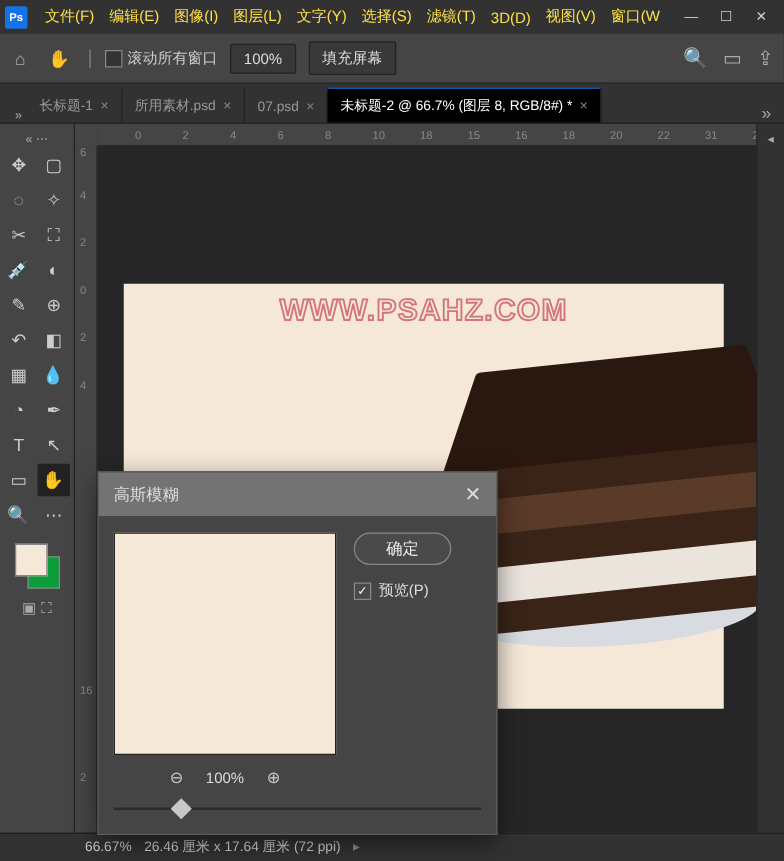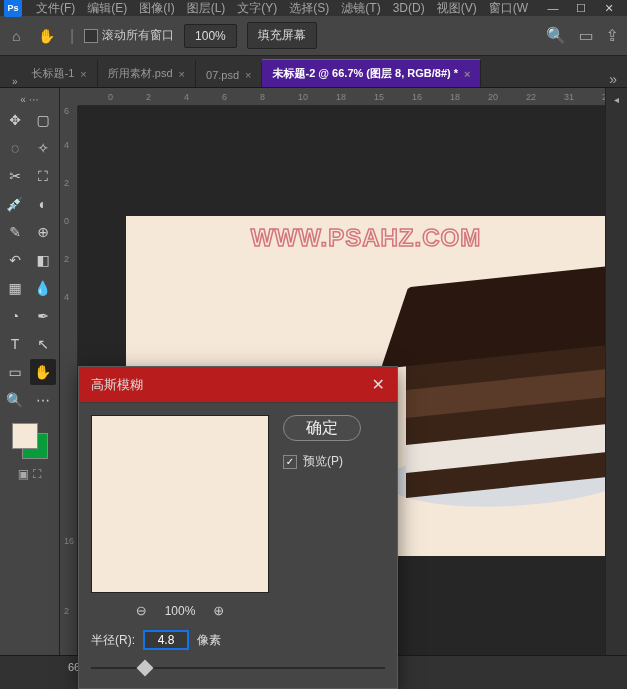--- a/index.html
+++ b/index.html
@@ -1,34 +1,34 @@
 <!DOCTYPE html>
 <html><head>
 <meta charset="utf-8">
 <style>
 * { margin: 0; padding: 0; box-sizing: border-box; font-family: "Microsoft YaHei", sans-serif; }
 body { background: #323232; width: 627px; height: 689px; overflow: hidden; position: relative; }
 
-.titlebar { height: 16px; background: #323232; display: flex; align-items: center; padding: 0 4px; }
+.titlebar { height: 27px; background: #323232; display: flex; align-items: center; padding: 0 4px; }
 .ps-logo { width: 18px; height: 18px; background: #1473e6; border-radius: 2px; color: #fff; font-size: 9px; font-weight: bold; display: flex; align-items: center; justify-content: center; margin-right: 8px; }
-.menu-item { color: #a3a3a3; font-size: 12px; padding: 0 6px; cursor: pointer; }
+.menu-item { color: #fde047; font-size: 12px; padding: 0 6px; cursor: pointer; }
 .window-controls { margin-left: auto; display: flex; gap: 0; }
 .win-btn { width: 28px; height: 20px; color: #ccc; display: flex; align-items: center; justify-content: center; font-size: 11px; cursor: pointer; }
 
 .options-bar { height: 40px; background: #454545; display: flex; align-items: center; padding: 0 8px; gap: 10px; border-bottom: 1px solid #222; }
 .home-icon { color: #b0b0b0; font-size: 14px; padding: 4px; }
 .hand-icon { color: #ccc; font-size: 14px; padding: 4px; }
 .checkbox-wrap { display: flex; align-items: center; gap: 4px; color: #ccc; font-size: 12px; }
 .checkbox { width: 14px; height: 14px; border: 1px solid #888; background: #333; }
 .opt-btn { background: #383838; border: 1px solid #222; color: #ddd; font-size: 12px; padding: 4px 10px; border-radius: 2px; cursor: pointer; }
 .opt-right { margin-left: auto; display: flex; gap: 12px; color: #aaa; }
 
 .tabs-bar { height: 32px; background: #323232; display: flex; align-items: flex-end; padding-left: 8px; border-bottom: 1px solid #1a1a1a; }
 .doc-tab { background: #323232; color: #999; font-size: 11px; padding: 6px 10px; display: flex; align-items: center; gap: 6px; cursor: pointer; border-right: 1px solid #222; }
-.doc-tab.active { background: #4c1d95; color: #fff; border-top: 1px solid #1473e6; font-weight: bold; }
+.doc-tab.active { background: #000000; color: #fff; border-top: 1px solid #1473e6; }
 .tab-close { color: #888; font-size: 11px; }
 .tabs-more { margin-left: auto; color: #aaa; padding: 0 10px; font-size: 14px; }
 
 .main-area { display: flex; height: calc(689px - 28px - 40px - 32px - 22px); position: relative; }
 .tools-panel { width: 60px; background: #454545; display: flex; flex-direction: column; padding: 4px 2px; border-right: 1px solid #222; }
 .tool-toggle { color: #aaa; font-size: 10px; text-align: center; padding: 2px; }
 .tool-row { display: flex; gap: 2px; margin-bottom: 2px; }
 .tool-btn { width: 26px; height: 26px; color: #ccc; display: flex; align-items: center; justify-content: center; font-size: 14px; cursor: pointer; border-radius: 2px; }
 .tool-btn.active { background: #222; }
 .swatches { display: flex; flex-direction: column; align-items: center; margin-top: 8px; }
@@ -37,41 +37,41 @@
 .swatch-bg { width: 26px; height: 26px; background: #0a9b3b; border: 1px solid #888; position: absolute; bottom: 0; right: 0; }
 .mask-row { display: flex; gap: 4px; margin-top: 8px; color: #aaa; font-size: 12px; justify-content: center; }
 
 .canvas-wrap { flex: 1; background: #323232; position: relative; overflow: hidden; }
 .ruler-h { position: absolute; top: 0; left: 18px; right: 0; height: 18px; background: #454545; border-bottom: 1px solid #2a2a2a; display: flex; align-items: center; color: #888; font-size: 9px; }
 .ruler-h span { position: absolute; }
 .ruler-v { position: absolute; top: 18px; left: 0; bottom: 0; width: 18px; background: #454545; border-right: 1px solid #2a2a2a; color: #888; font-size: 9px; }
 .ruler-v span { position: absolute; left: 4px; }
 .ruler-corner { position: absolute; top: 0; left: 0; width: 18px; height: 18px; background: #454545; }
 .canvas-view { position: absolute; top: 18px; left: 18px; right: 0; bottom: 0; background: #262626; overflow: hidden; }
-.artboard { position: absolute; left: 48px; top: 110px; width: 480px; height: 340px; background: #f5e8d8; }
+.artboard { position: absolute; left: 21px; top: 110px; width: 480px; height: 340px; background: #f5e8d8; }
 .watermark { position: absolute; top: 8px; left: 50%; transform: translateX(-50%); font-size: 24px; font-weight: bold; color: #f5e8d8; -webkit-text-stroke: 1.5px #d4757b; letter-spacing: 1px; white-space: nowrap; }
 .cake { position: absolute; right: 0; top: 40px; width: 220px; height: 260px; }
 .plate { position: absolute; bottom: 10px; right: -30px; width: 250px; height: 60px; background: #d8dce0; border-radius: 50%; transform: rotate(-3deg); }
 .cake-body { position: absolute; bottom: 30px; right: -30px; width: 230px; height: 190px; background: #3a2418; transform: skewY(-6deg); }
 .cake-layer1 { position: absolute; bottom: 55px; right: -30px; width: 230px; height: 28px; background: #ebe4dd; transform: skewY(-6deg); }
 .cake-layer2 { position: absolute; bottom: 110px; right: -30px; width: 230px; height: 28px; background: #5a3a28; transform: skewY(-6deg); }
 .cake-top { position: absolute; top: 10px; right: -30px; width: 240px; height: 90px; background: #2a1810; transform: skewY(-6deg) perspective(200px) rotateX(30deg); border-radius: 4px; }
 
 .right-strip { width: 22px; background: #323232; border-left: 1px solid #222; display: flex; flex-direction: column; align-items: center; padding-top: 6px; color: #aaa; font-size: 10px; gap: 6px; }
 
 .dialog { position: absolute; left: 78px; top: 278px; width: 320px; background: #454545; border: 1px solid #5a5a5a; box-shadow: 0 6px 20px rgba(0,0,0,0.5); z-index: 100; }
-.dialog-title { height: 36px; background: #b91c1c; display: flex; align-items: center; padding: 0 12px; color: #ddd; font-size: 13px; border-bottom: 1px solid #3a3a3a; }
+.dialog-title { height: 36px; background: #737373; display: flex; align-items: center; padding: 0 12px; color: #ddd; font-size: 13px; border-bottom: 1px solid #3a3a3a; }
 .dialog-close { margin-left: auto; color: #ddd; font-size: 16px; cursor: pointer; }
 .dialog-body { padding: 12px; display: flex; gap: 14px; }
 .preview-area { display: flex; flex-direction: column; align-items: center; }
 .preview-box { width: 178px; height: 178px; background: #f5e8d8; border: 1px solid #222; }
 .zoom-row { display: flex; align-items: center; gap: 18px; margin-top: 10px; color: #ddd; font-size: 12px; }
 .zoom-btn { color: #ccc; cursor: pointer; font-size: 13px; }
 .dialog-right { display: flex; flex-direction: column; gap: 8px; }
-.dlg-btn { width: 78px; height: 26px; background: #4a4a4a; border: 1px solid #666; color: #eee; font-size: 16px; border-radius: 14px; cursor: pointer; display: flex; align-items: center; justify-content: center; }
+.dlg-btn { width: 78px; height: 26px; background: #4a4a4a; border: 1px solid #666; color: #eee; font-size: 13px; border-radius: 14px; cursor: pointer; display: flex; align-items: center; justify-content: center; }
 .dlg-btn.primary { border-color: #888; }
 .preview-check { display: flex; align-items: center; gap: 6px; color: #ddd; font-size: 12px; margin-top: 4px; }
 .checkmark { width: 14px; height: 14px; background: #4a4a4a; border: 1px solid #888; color: #fff; font-size: 10px; display: flex; align-items: center; justify-content: center; }
 .radius-row { padding: 0 12px 12px; display: flex; align-items: center; gap: 8px; color: #ddd; font-size: 12px; }
 .radius-input { width: 46px; height: 20px; background: #383838; border: 2px solid #1473e6; color: #fff; text-align: center; font-size: 12px; }
 .slider { margin: 0 12px 14px; height: 12px; position: relative; }
 .slider-track { position: absolute; top: 5px; left: 0; right: 0; height: 2px; background: #2a2a2a; }
 .slider-thumb { position: absolute; left: 48px; top: 0; width: 12px; height: 12px; background: #c8c8c8; transform: rotate(45deg); }
 
 .status-bar { height: 22px; background: #323232; display: flex; align-items: center; padding-left: 68px; color: #ccc; font-size: 11px; gap: 10px; border-top: 1px solid #1a1a1a; }
@@ -257,25 +257,20 @@
         </div>
       </div>
       <div class="dialog-right">
         <div class="dlg-btn primary">确定</div>
         <div class="preview-check">
           <div class="checkmark">✓</div>
           <span>预览(P)</span>
         </div>
       </div>
     </div>
-    <div class="radius-row">
-      <span>半径(R):</span>
-      <input class="radius-input" value="4.8" style="">
-      <span>像素</span>
-    </div>
     <div class="slider">
       <div class="slider-track"></div>
       <div class="slider-thumb"></div>
     </div>
   </div>
 </div>
 
 <div class="status-bar">
   <span>66.67%</span>
   <span>26.46 厘米 x 17.64 厘米 (72 ppi)</span>

